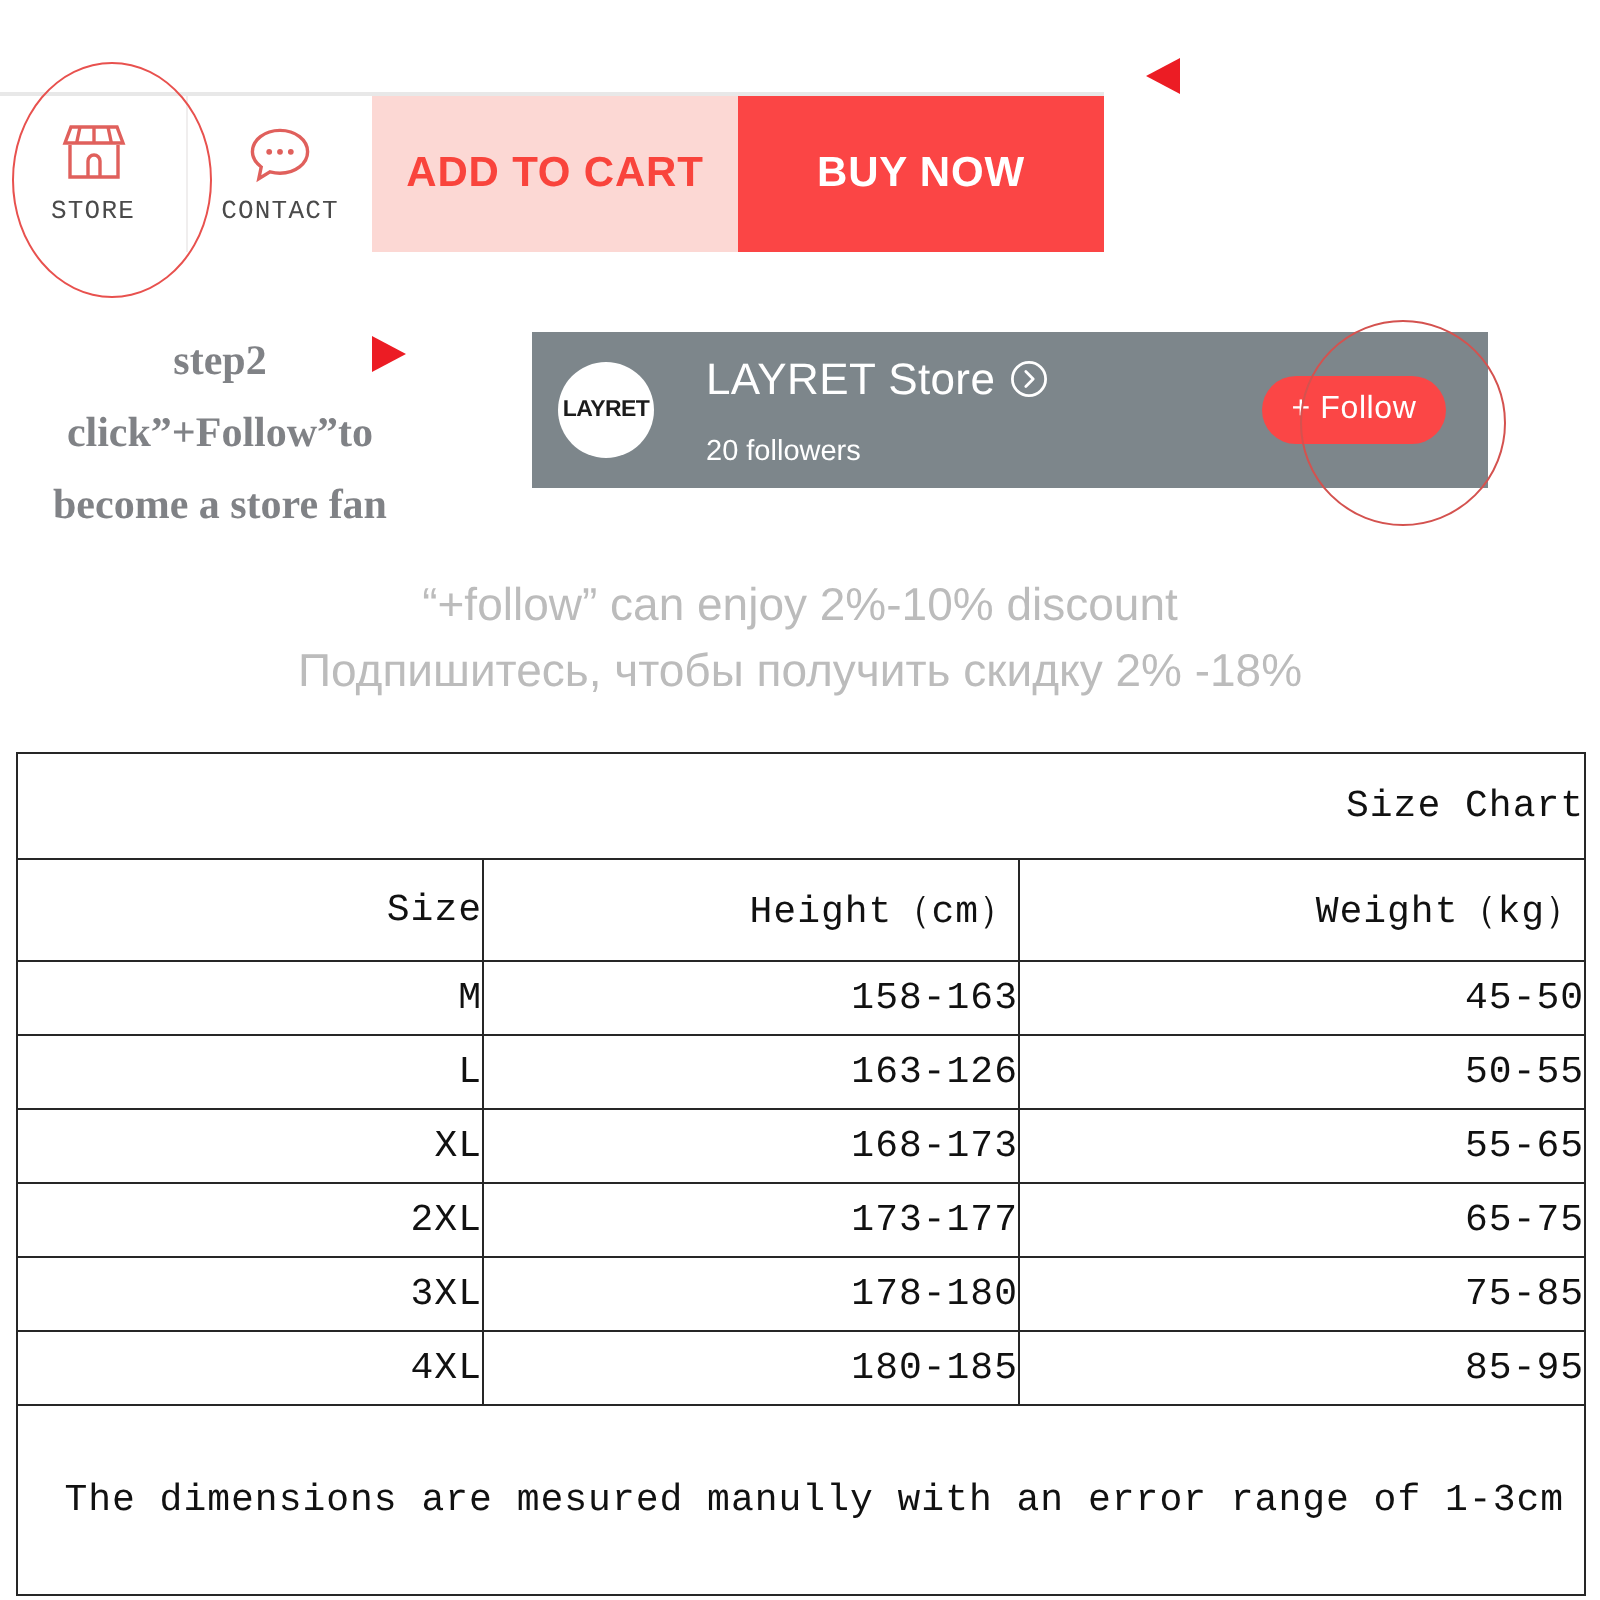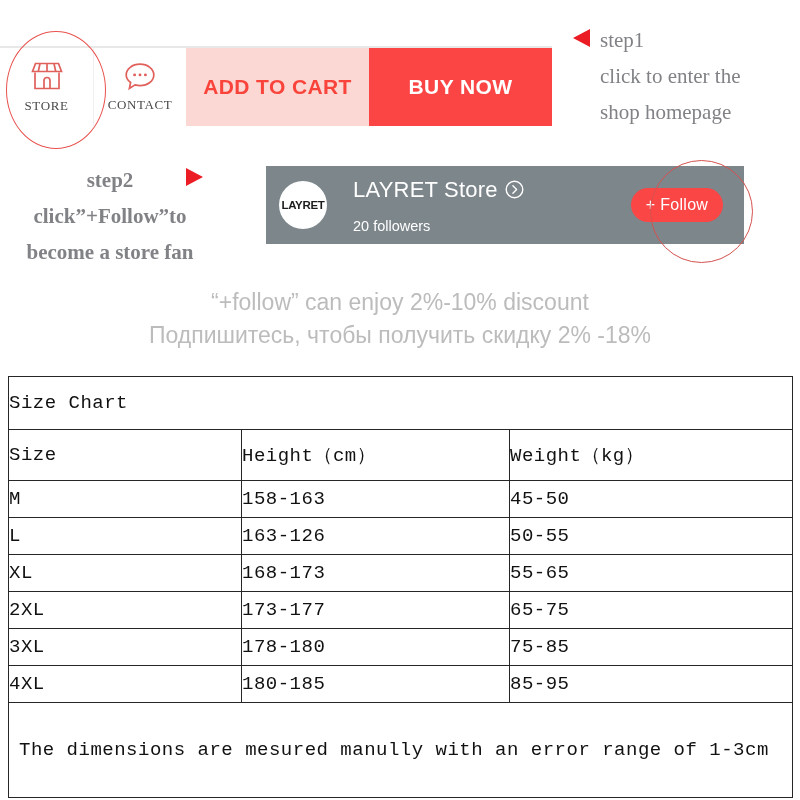--- a/index.html
+++ b/index.html
@@ -48,21 +48,21 @@
   }
   .icon-btn .glyph {
     display: block;
     line-height: 0;
   }
   .icon-btn .cap {
     font-size: 13px;
     letter-spacing: 0.6px;
     color: #4a4a4a;
     font-weight: 500;
-    font-family: Liberation Serif, serif;
+    font-family: Liberation Mono, monospace;
   }
   .cart-btn {
     flex: 1;
     background: #fcd8d4;
     display: flex;
     align-items: center;
     justify-content: center;
     color: #f9443c;
     font-size: 21px;
     font-weight: bold;
@@ -226,21 +226,21 @@
     top: 376px;
     width: 784px;
     border-collapse: collapse;
     font-family: "Liberation Mono", monospace;
     font-size: 19px;
     color: #111111;
     table-layout: fixed;
   }
   .size-table td {
     border: 1.5px solid #262626;
-    text-align: left;
+    text-align: right;
     padding: 0;
     height: 36px;
     letter-spacing: 0.5px;
   }
   .size-table .title-cell {
     height: 52px;
     font-size: 19px;
   }
   .size-table .head-cell {
     height: 50px;
@@ -288,25 +288,20 @@
       <span class="cap">CONTACT</span>
     </div>
 
     <div class="cart-btn">ADD TO CART</div>
     <div class="buy-btn">BUY NOW</div>
   </div>
 
   <div class="circle-store"></div>
 
   <div class="arrow-left"></div>
-  <div class="note note-step1">
-    <span class="l1">step1</span>
-    <span class="l1">click to enter the</span>
-    <span class="l1">shop homepage</span>
-  </div>
 
   <div class="arrow-right"></div>
   <div class="note note-step2">
     <span class="l1">step2</span>
     <span class="l1">click”+Follow”to</span>
     <span class="l1">become a store fan</span>
   </div>
 
   <div class="store-banner">
     <div class="avatar">LAYRET</div>

